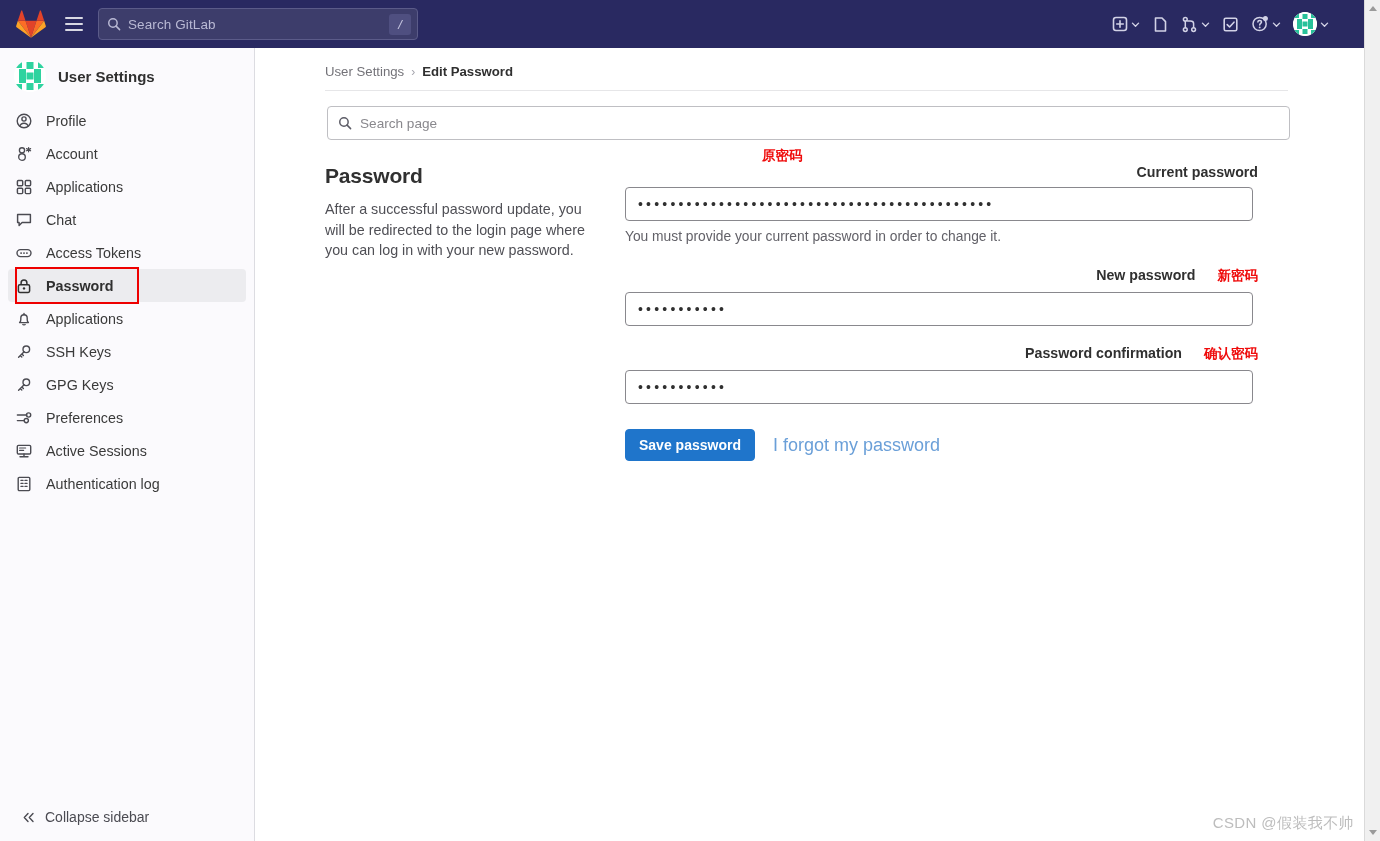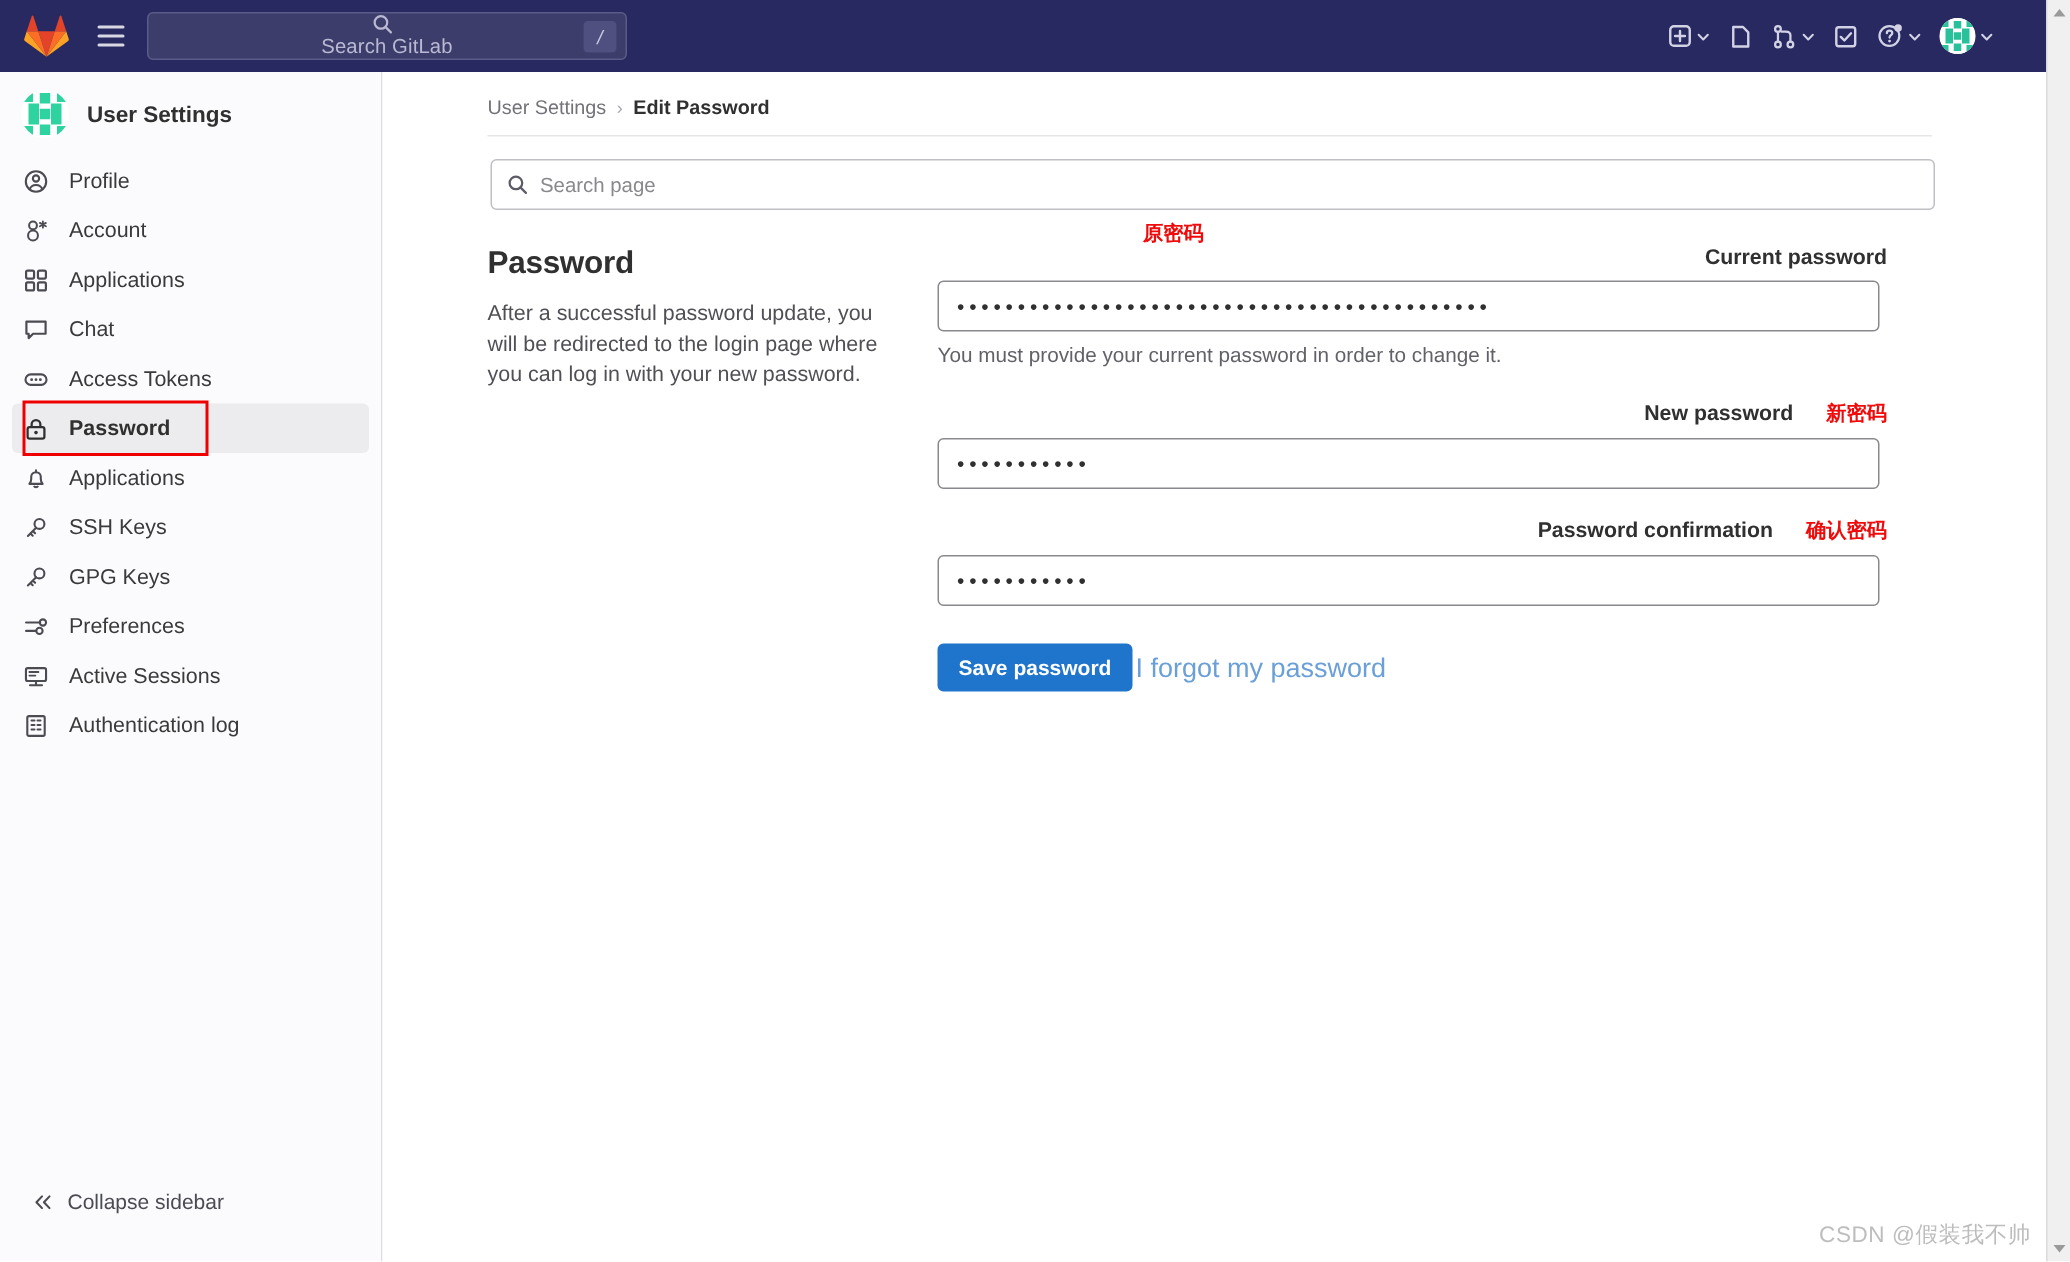--- a/index.html
+++ b/index.html
@@ -19,21 +19,21 @@
   .gl-logo { width:30px; height:30px; margin-left:4px; margin-right:14px; flex:none; }
   .hamburger {
     width:28px; height:28px; display:flex; flex-direction:column;
     justify-content:center; align-items:center; gap:4px; cursor:pointer; flex:none;
     margin-right:10px;
   }
   .hamburger span { display:block; width:18px; height:2px; background:#d8d8e3; border-radius:1px; }
   .searchbox {
     position:relative; width:320px; height:32px;
     background:#3d3d6b; border:1px solid #5b5b89; border-radius:4px;
-    display:flex; align-items:center; padding:0 8px; cursor:text;flex-direction:column;
+    display:flex; align-items:center; padding:0 8px; cursor:text;
   }
   .searchbox .s-icon { width:14px; height:14px; flex:none; margin-right:7px; }
   .searchbox .s-ph { color:#b9b9d4; font-size:13.5px; letter-spacing:.1px; }
   .slash-badge {
     position:absolute; right:6px; top:5px; width:22px; height:21px;
     background:#4f4f80; border-radius:3px; color:#c9c9e2;
     font-size:13px; display:flex; align-items:center; justify-content:center;
     font-style: italic;
   }
   .nav-right { margin-left:auto; display:flex; align-items:center; gap:2px; padding-right:18px; }
@@ -67,21 +67,21 @@
   }
   .side-item.active { background:#ececef; font-weight:bold; color:#303030; }
   .side-item .ic { width:16px; height:16px; flex:none; display:flex; align-items:center; justify-content:center; }
   .side-item .ic svg { display:block; }
   .side-item-wrap { position:relative; }
   .redbox {
     position:absolute; border:2px solid #ee0000; pointer-events:none;
   }
   .collapse {
     margin-top:auto; display:flex; align-items:center; gap:10px;
-    padding:12px 22px 32px 22px; font-size:14px; color:#4b4b52; cursor:pointer;
+    padding:12px 22px 16px 22px; font-size:14px; color:#4b4b52; cursor:pointer;
   }
 
   
   .main {
     position:absolute; top:48px; left:255px; width:1109px; height:793px;
     background:#fff; overflow:hidden;
   }
   .crumbs {
     display:flex; align-items:center; gap:7px; font-size:13.2px;
     padding:16px 0 0 70px; color:#737278;
@@ -116,21 +116,21 @@
   }
   .lbl-wrap { position:relative; }
   .pw-input {
     width:628px; height:34px; border:1px solid #89888d; border-radius:4px;
     background:#fff; display:flex; align-items:center; padding:0 12px;
     letter-spacing:3.2px; color:#303030; font-size:14px; cursor:text; overflow:hidden;
   }
   .helper { font-size:13.8px; color:#626168; margin-top:8px; }
   .gap-a { height:23px; }
   .gap-b { height:19px; }
-  .actions { display:flex; align-items:center; gap:2px; margin-top:25px; }
+  .actions { display:flex; align-items:center; gap:18px; margin-top:25px; }
   .btn-primary {
     background:#1f75cb; color:#fff; border:1px solid #1f75cb; border-radius:4px;
     font-size:14px; font-weight:bold; padding:0 13px; height:32px; cursor:pointer;
     display:flex; align-items:center; font-family:"Liberation Sans", sans-serif;
   }
   .link-forgot { color:#6a9fd8; font-size:18px; cursor:pointer; text-decoration:none; }
 
   
   .vscroll {
     position:absolute; top:0; right:0; width:16px; height:841px;

